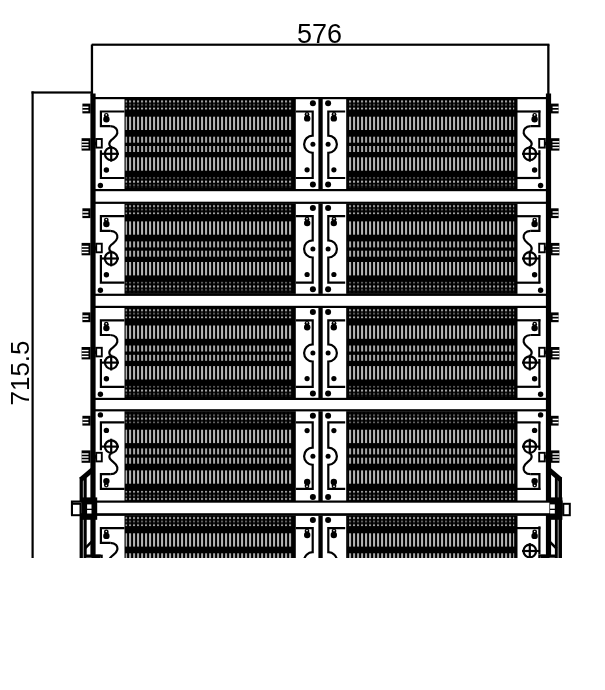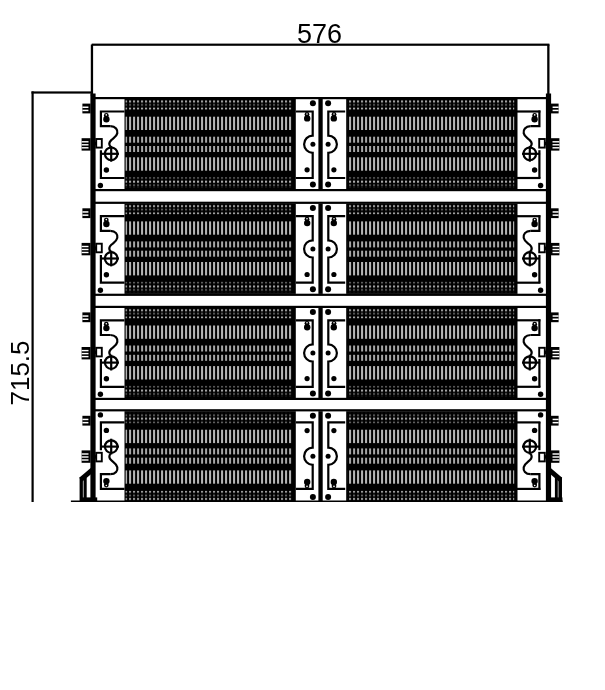--- a/index.html
+++ b/index.html
@@ -1,16 +1,16 @@
 <!DOCTYPE html>
 <html><head>
 <meta charset="utf-8">
 <style>
   html,body{margin:0;padding:0;background:#fff;}
-  .page{width:605px;height:502px;position:relative;background:#3b82f6;font-family:"Liberation Sans",sans-serif;text-align:right;}
+  .page{width:605px;height:558px;position:relative;background:#3b82f6;font-family:"Liberation Sans",sans-serif;text-align:right;}
   svg{display:block;}
   text{font-family:"Liberation Sans",sans-serif;fill:#000;}
 </style>
 </head>
 <body>
 
 <div class="page">
 <svg width="605" height="690" viewBox="0 0 605 690">
 <defs>
 

